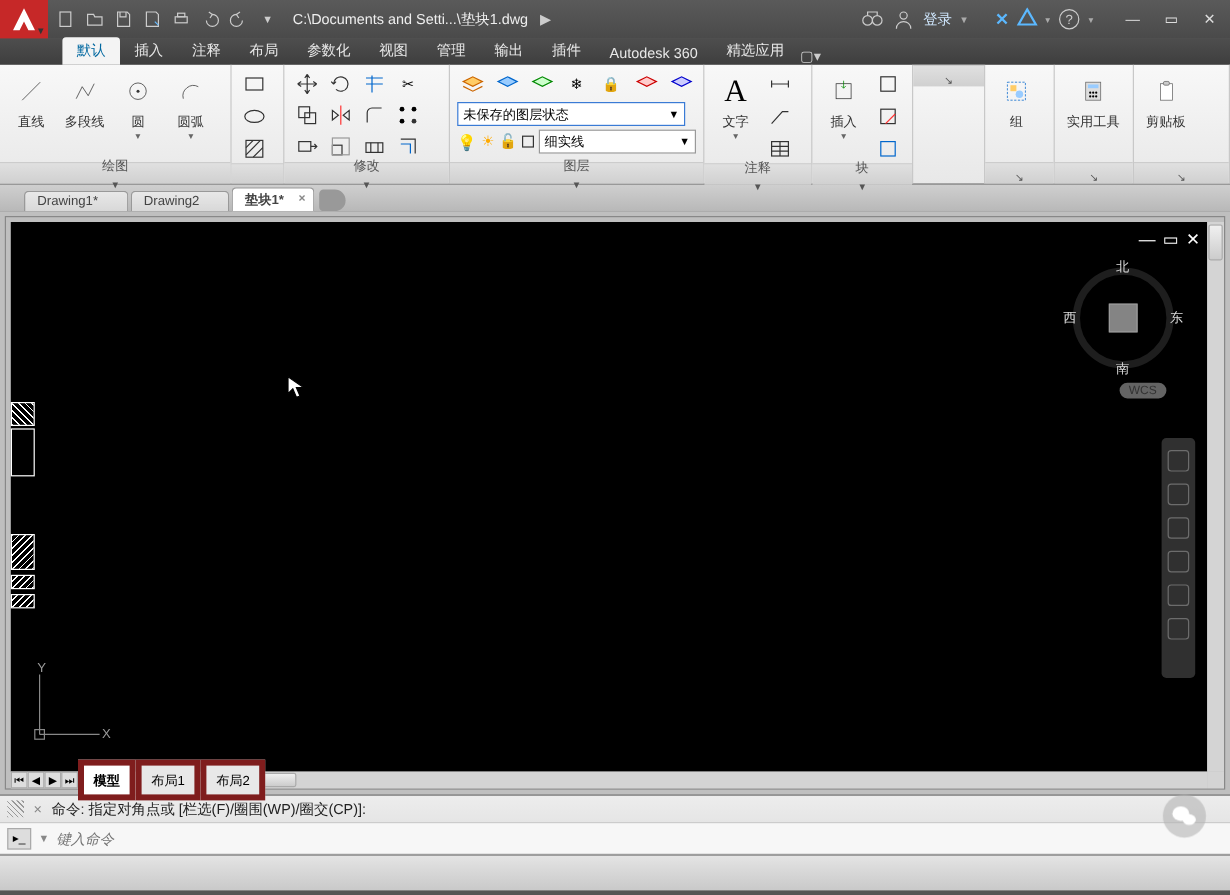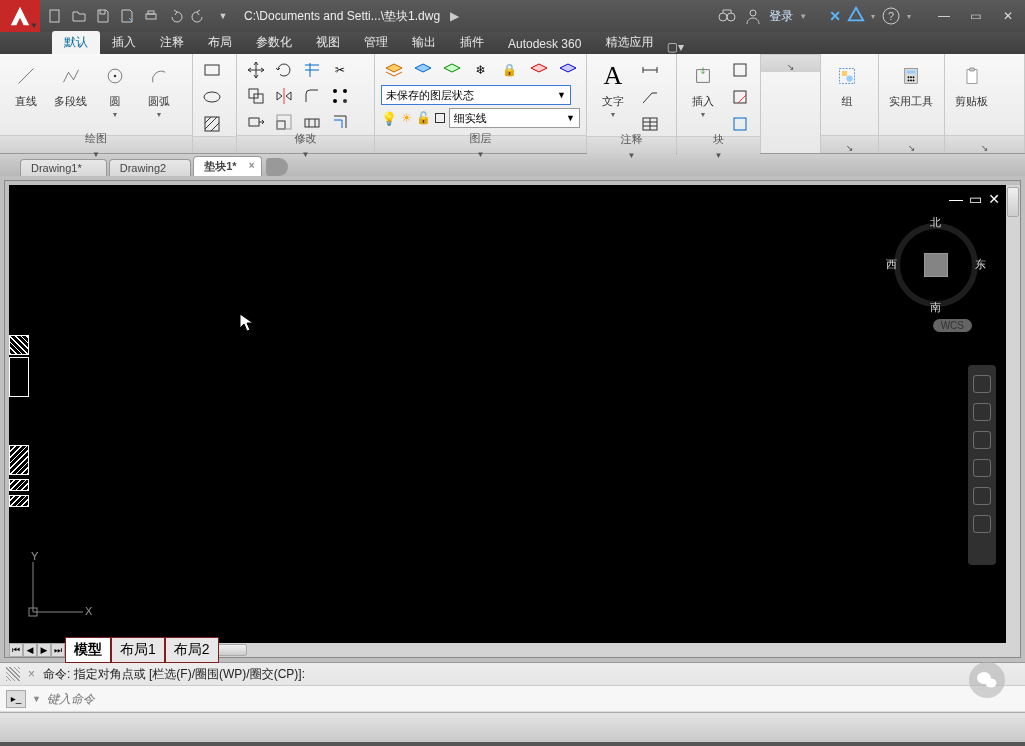--- a/index.html
+++ b/index.html
@@ -58,21 +58,21 @@
   .canvas-wrap { position:relative; background:#bfbfbf; padding:4px; height:486px;}
   .canvas-frame { position:relative; width:100%; height:100%; border:1px solid #888;}
   .canvas { position:absolute; inset:4px 14px 14px 4px; background:#000; }
   .vscroll { position:absolute; top:4px; right:0; bottom:14px; width:14px; background:#d4d4d4;}
   .vscroll .thumb { position:absolute; top:2px; left:1px; right:1px; height:30px; background:linear-gradient(#f0f0f0,#ccc); border:1px solid #aaa; border-radius:2px;}
   .hscroll { position:absolute; left:210px; right:14px; bottom:0; height:14px; background:#d4d4d4;}
   .hscroll .thumb { position:absolute; left:2px; top:1px; bottom:1px; width:30px; background:linear-gradient(#f0f0f0,#ccc); border:1px solid #aaa; border-radius:2px;}
   .corner { position:absolute; right:0; bottom:0; width:14px; height:14px; background:#d4d4d4;}
   .btabs { position:absolute; bottom:0; left:4px; height:14px; display:flex; align-items:center;}
   .btabs .nav { width:14px; height:14px; background:#ddd; border:1px solid #aaa; font-size:9px; display:flex; align-items:center; justify-content:center;}
-  .btab { padding:12px 8px; height:14px; font-size:14px; background:#e8e8e8; border:1px solid #7f1d1d; display:flex; align-items:center;}
+  .btab { padding:12px 8px; height:14px; font-size:11px; background:#e8e8e8; border:5px solid #7f1d1d; display:flex; align-items:center;}
   .btab.active { background:#fff; font-weight:bold;}
   
   
   .dwin-ctrl { position:absolute; top:6px; right:6px; color:#fff; font-size:14px; display:flex; gap:6px;}
   .viewcube { position:absolute; top:30px; right:20px; width:100px; height:100px; color:#ddd;}
   .viewcube .ring { position:absolute; inset:8px; border:6px solid rgba(200,200,200,.15); border-radius:50%;}
   .viewcube .cube { position:absolute; top:38px; left:38px; width:24px; height:24px; background:rgba(220,220,220,.6); border:1px solid #999;}
   .viewcube .n { position:absolute; top:0; left:44px; font-size:11px;}
   .viewcube .s { position:absolute; bottom:0; left:44px; font-size:11px;}
   .viewcube .w { position:absolute; top:42px; left:0; font-size:11px;}

